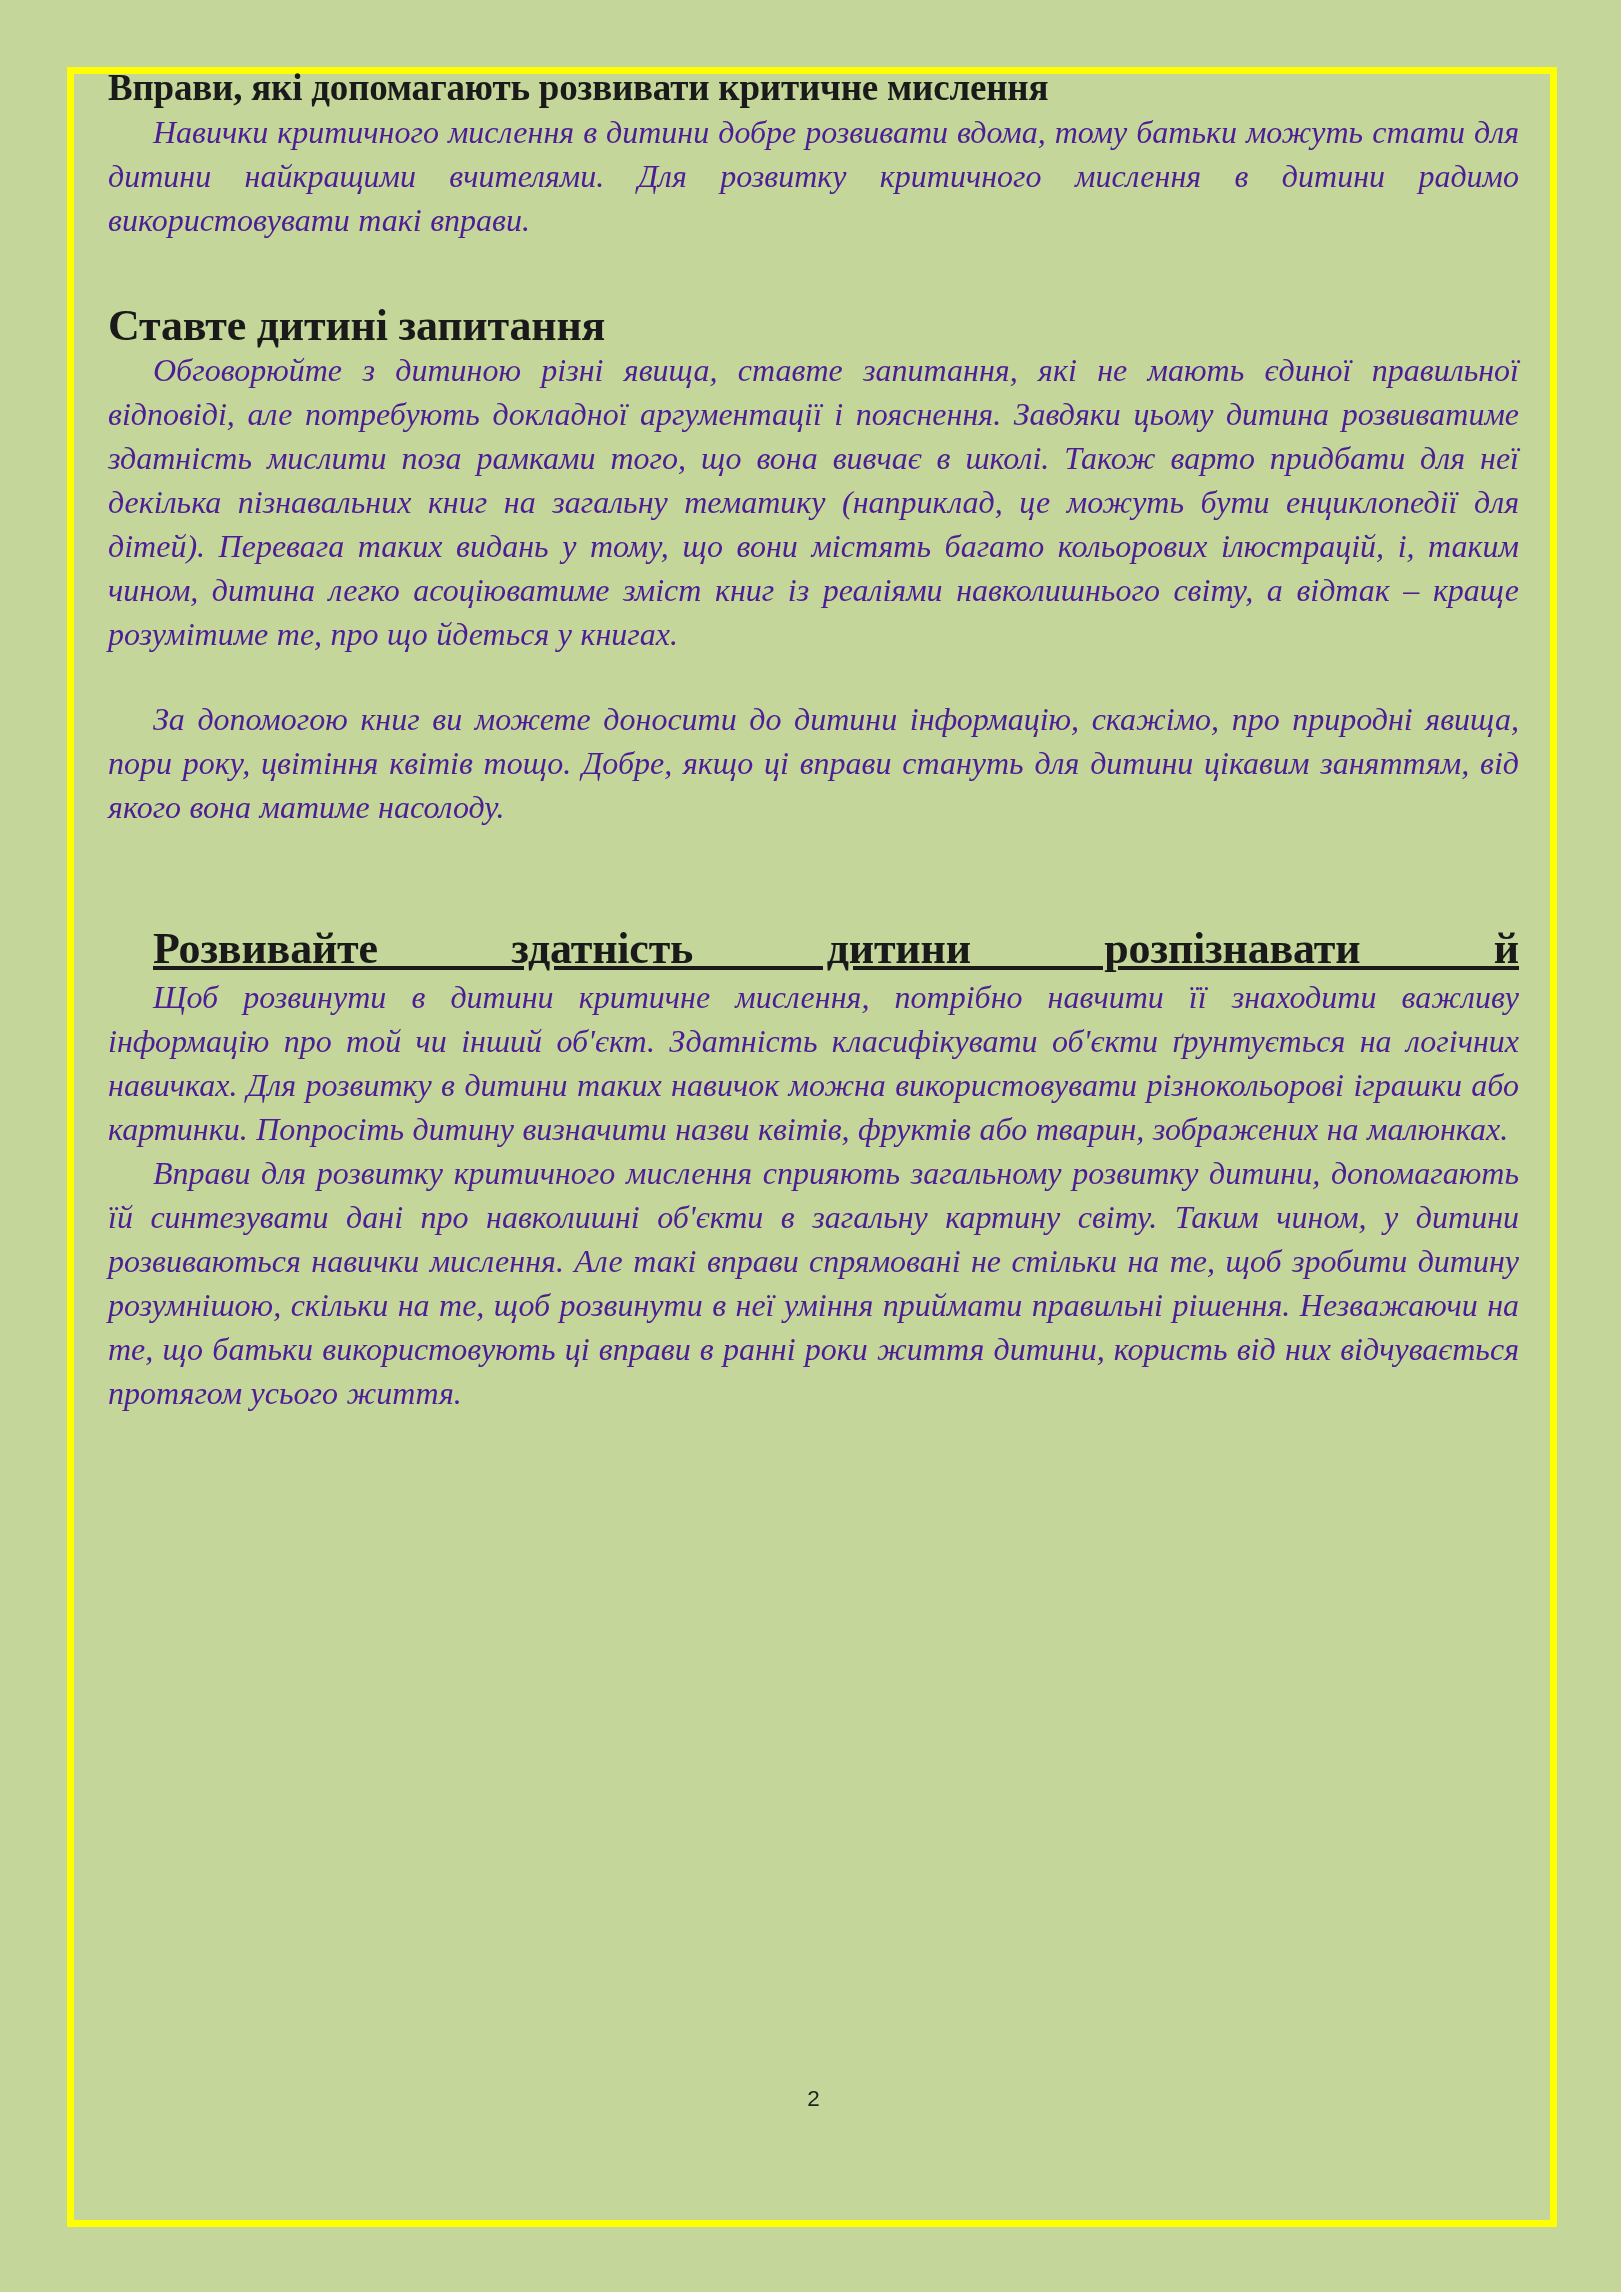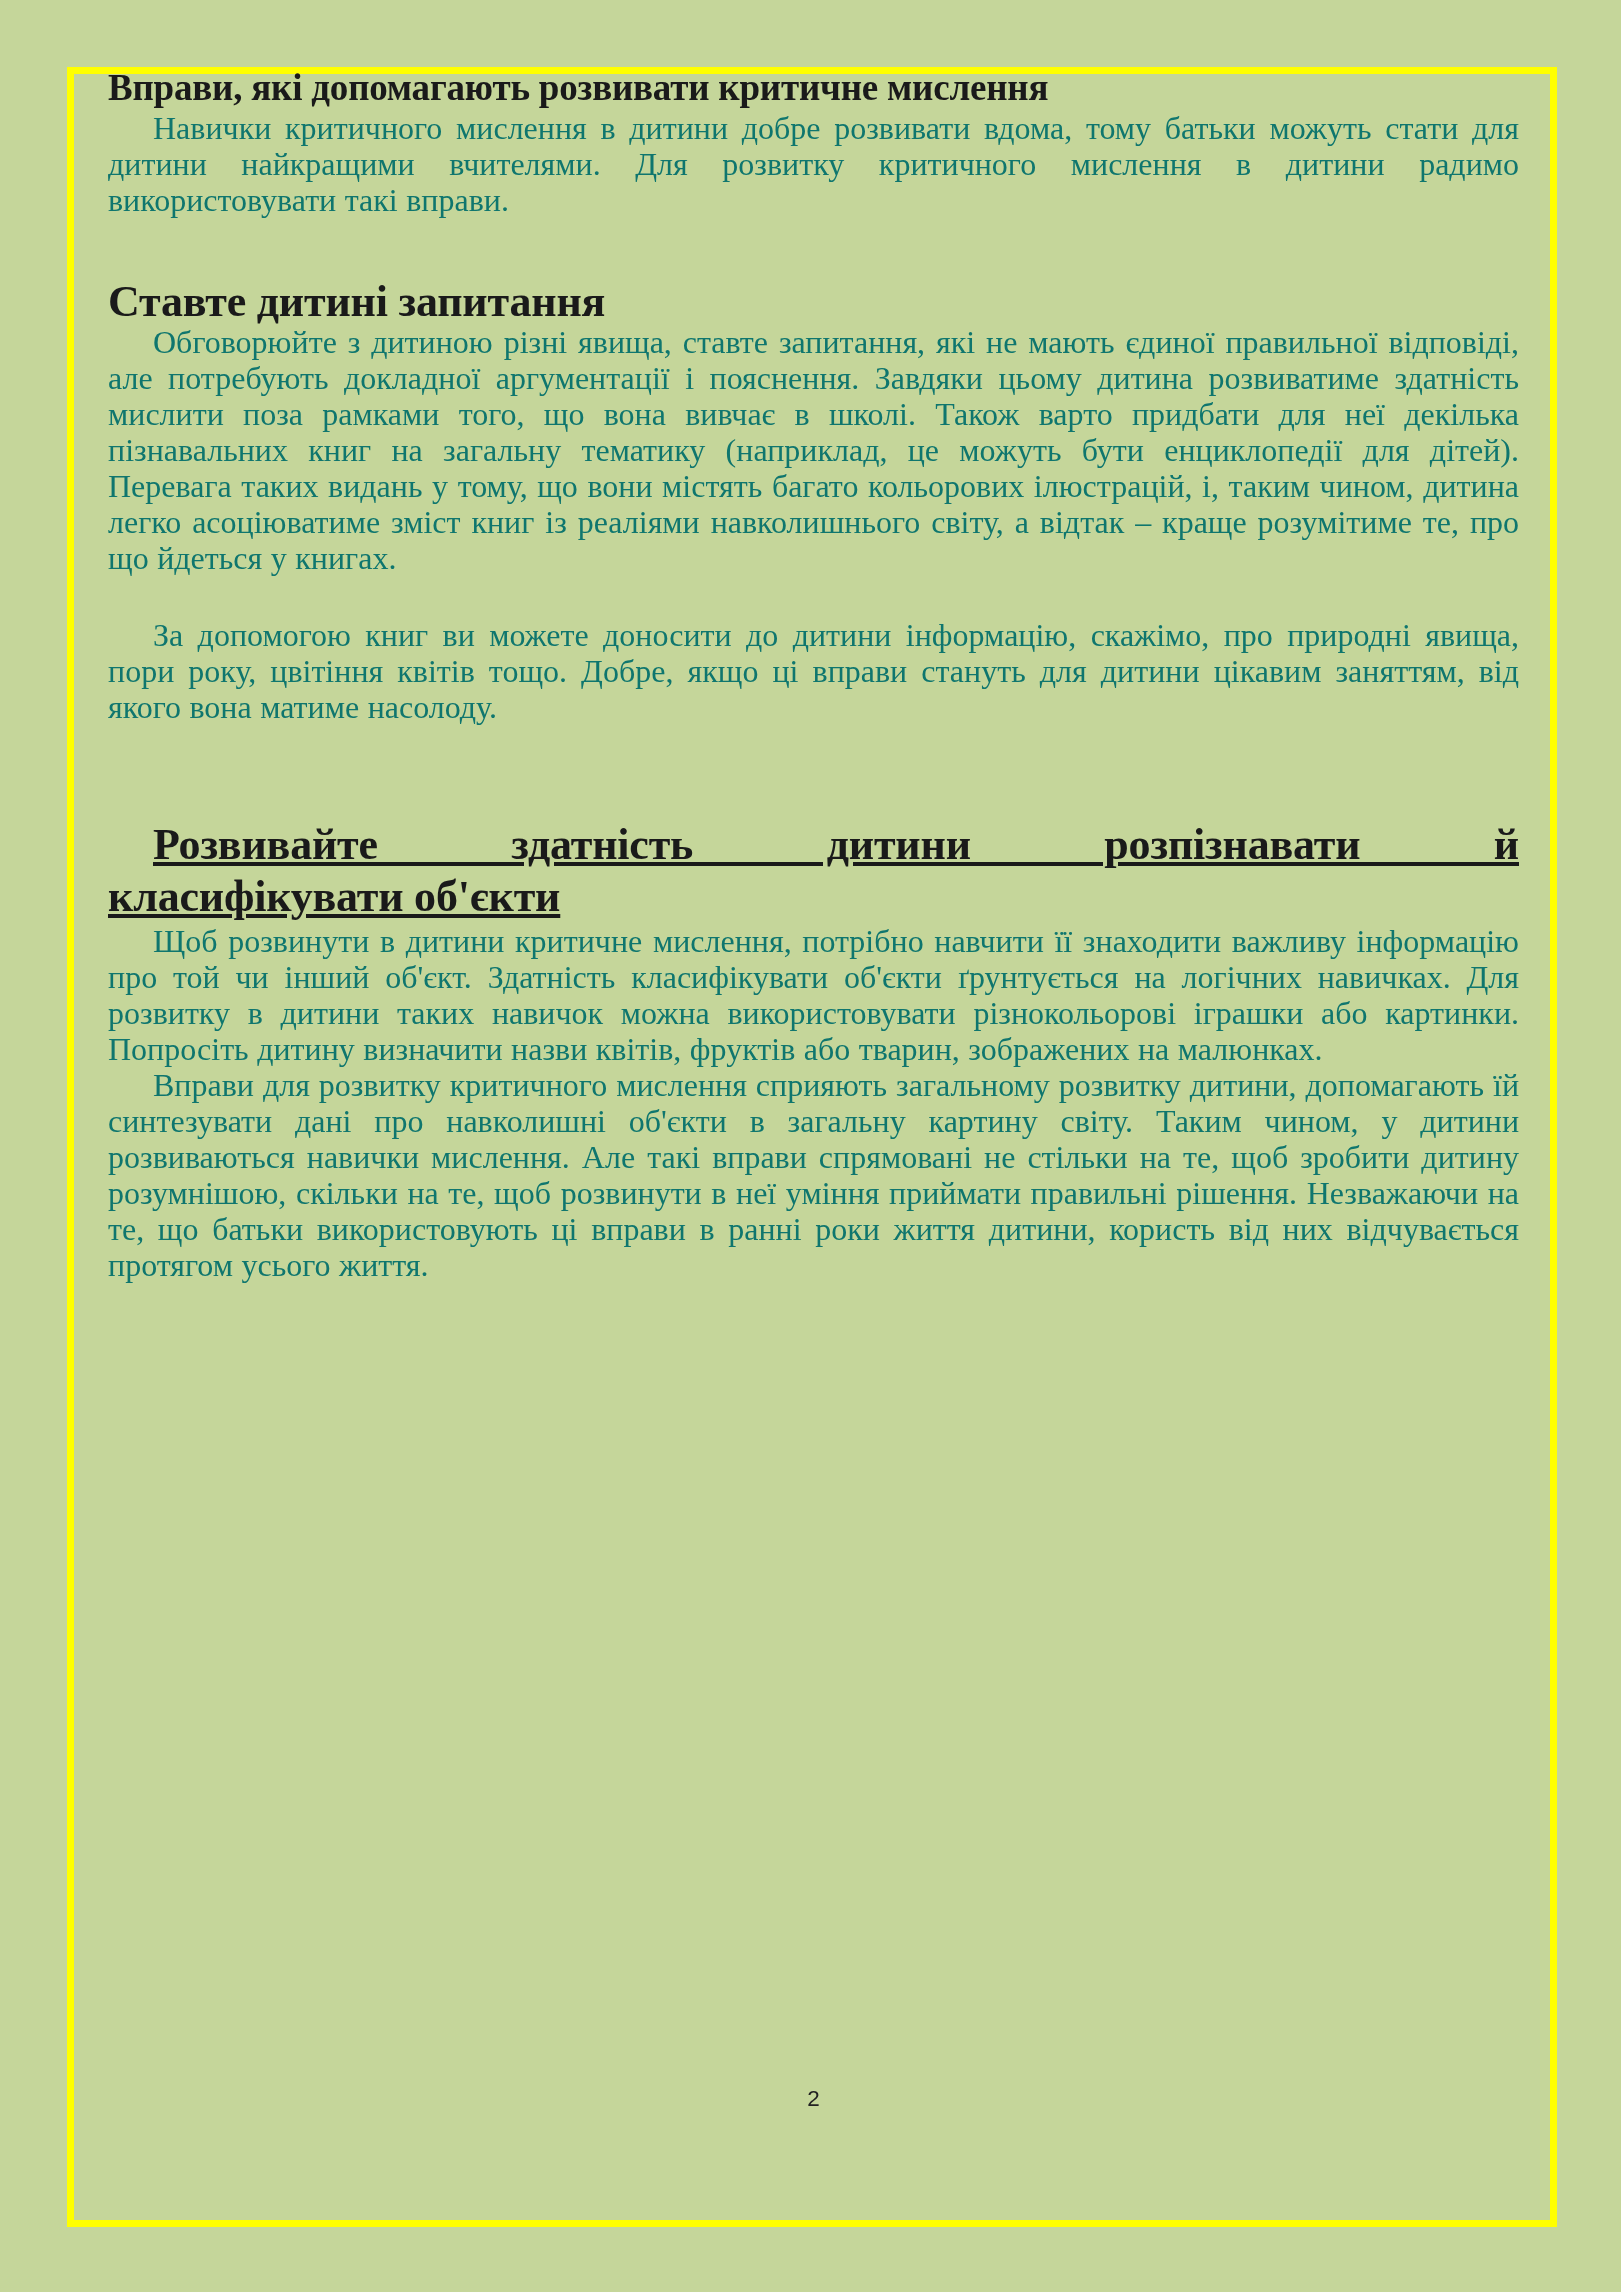--- a/index.html
+++ b/index.html
@@ -81,28 +81,29 @@
   h2.section-heading.justified .last-line {
     display: block;
     text-align: left;
     text-align-last: left;
     text-indent: 0;
   }
 
   p.body-text {
     margin: 0;
     padding: 0;
-    color: #0f766e;
+    color: #4c1d95;
     font-size: 32px;
-    line-height: 36px;
+    line-height: 44px;
     text-align: justify;
     text-indent: 45px;
     font-family: "Liberation Serif", "DejaVu Serif", serif;
     font-stretch: condensed;
     word-spacing: 0.5px;
+    font-style: italic;
   }
   .spacer-md { height: 41px; }
   .spacer-lg { height: 61px; }
   .spacer-xl { height: 94px; }
 
   
   .page-number {
     position: absolute;
     left: 0;
     top: 2021px;
@@ -132,21 +133,21 @@
 
     <p class="body-text">Обговорюйте з дитиною різні явища, ставте запитання, які не мають єдиної правильної відповіді, але потребують докладної аргументації і пояснення. Завдяки цьому дитина розвиватиме здатність мислити поза рамками того, що вона вивчає в школі. Також варто придбати для неї декілька пізнавальних книг на загальну тематику (наприклад, це можуть бути енциклопедії для дітей). Перевага таких видань у тому, що вони містять багато кольорових ілюстрацій, і, таким чином, дитина легко асоціюватиме зміст книг із реаліями навколишнього світу, а відтак – краще розумітиме те, про що йдеться у книгах.</p>
 
     <div class="spacer-md"></div>
 
     <p class="body-text">За допомогою книг ви можете доносити до дитини інформацію, скажімо, про природні явища, пори року, цвітіння квітів тощо. Добре, якщо ці вправи стануть для дитини цікавим заняттям, від якого вона матиме насолоду.</p>
 
     <div class="spacer-xl"></div>
 
     <h2 class="section-heading justified"><span>Розвивайте здатність дитини розпізнавати й</span>
-      <span class="last-line">класифікувати об'єкти</span></h2>
+      </h2>
 
     <p class="body-text">Щоб розвинути в дитини критичне мислення, потрібно навчити її знаходити важливу інформацію про той чи інший об'єкт. Здатність класифікувати об'єкти ґрунтується на логічних навичках. Для розвитку в дитини таких навичок можна використовувати різнокольорові іграшки або картинки. Попросіть дитину визначити назви квітів, фруктів або тварин, зображених на малюнках.</p>
 
     <p class="body-text">Вправи для розвитку критичного мислення сприяють загальному розвитку дитини, допомагають їй синтезувати дані про навколишні об'єкти в загальну картину світу. Таким чином, у дитини розвиваються навички мислення. Але такі вправи спрямовані не стільки на те, щоб зробити дитину розумнішою, скільки на те, щоб розвинути в неї уміння приймати правильні рішення. Незважаючи на те, що батьки використовують ці вправи в ранні роки життя дитини, користь від них відчувається протягом усього життя.</p>
 
     <div class="page-number">2</div>
 
   </div>
 </div>
 

